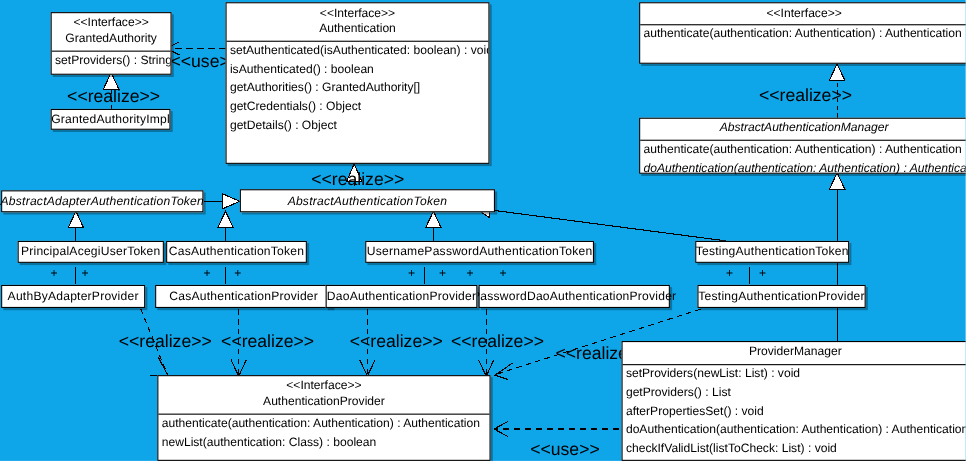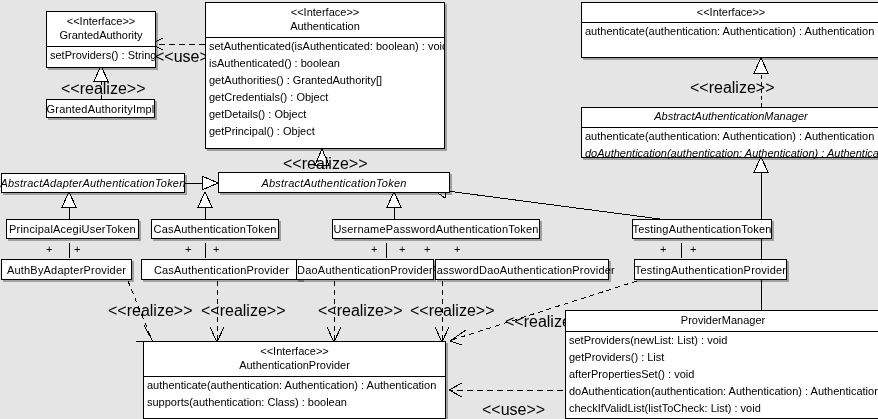--- a/index.html
+++ b/index.html
@@ -4,21 +4,21 @@
 <style>
   html, body {
     margin: 0;
     padding: 0;
     background: #ffffff;
   }
   #canvas {
     position: relative;
     width: 878px;
     height: 419px;
-    background: #e5e5e5;
+    background: #0ea5e9;
     overflow: hidden;
     font-family: "Liberation Sans", sans-serif;
     -webkit-font-smoothing: none;
   }
 
   
   .umlbox {
     position: absolute;
     box-sizing: border-box;
     background: #ffffff;
@@ -208,21 +208,20 @@
       <span class="stereo">&lt;&lt;Interface&gt;&gt;</span>
       <span class="nm">Authentication</span>
     </div>
     <div class="sep"></div>
     <div class="ops">
       <div class="op">setAuthenticated(isAuthenticated: boolean) : void</div>
       <div class="op">isAuthenticated() : boolean</div>
       <div class="op">getAuthorities() : GrantedAuthority[]</div>
       <div class="op">getCredentials() : Object</div>
       <div class="op">getDetails() : Object</div>
-      <div class="op">getPrincipal() : Object</div>
     </div>
   </div>
 
   <div class="umlbox" style="left:581px; top:2px; width:300px; height:56px;">
     <div class="hdr">
       <span class="stereo">&lt;&lt;Interface&gt;&gt;</span>
     </div>
     <div class="sep"></div>
     <div class="ops">
       <div class="op">authenticate(authentication: Authentication) : Authentication</div>
@@ -241,21 +240,21 @@
   </div>
 
   <div class="umlbox simple abstract" style="left:1px; top:173px; width:184px; height:20px;">
     <span class="nm1">AbstractAdapterAuthenticationToken</span>
   </div>
 
   <div class="umlbox simple abstract" style="left:218px; top:172px; width:232px; height:21px;">
     <span class="nm1">AbstractAuthenticationToken</span>
   </div>
 
-  <div class="umlbox simple" style="left:6px; top:219px; width:133px; height:20px;text-align:center;">
+  <div class="umlbox simple" style="left:16px; top:219px; width:133px; height:20px;text-align:center;">
     <span class="nm1">PrincipalAcegiUserToken</span>
   </div>
 
   <div class="umlbox simple" style="left:151px; top:219px; width:128px; height:20px;">
     <span class="nm1">CasAuthenticationToken</span>
   </div>
 
   <div class="umlbox simple" style="left:332px; top:219px; width:208px; height:20px;">
     <span class="nm1">UsernamePasswordAuthenticationToken</span>
   </div>
@@ -285,21 +284,21 @@
   </div>
 
   <div class="umlbox" style="left:143px; top:341px; width:303px; height:78px;">
     <div class="hdr">
       <span class="stereo">&lt;&lt;Interface&gt;&gt;</span>
       <span class="nm">AuthenticationProvider</span>
     </div>
     <div class="sep"></div>
     <div class="ops">
       <div class="op">authenticate(authentication: Authentication) : Authentication</div>
-      <div class="op">supports(authentication: Class) : boolean</div>
+      <div class="op">newList(authentication: Class) : boolean</div>
     </div>
   </div>
 
   <div class="umlbox" style="left:565px; top:310px; width:316px; height:109px;">
     <div class="hdr" style="padding-top:2px;">
       <span class="nm">ProviderManager</span>
     </div>
     <div class="sep"></div>
     <div class="ops">
       <div class="op">setProviders(newList: List) : void</div>

